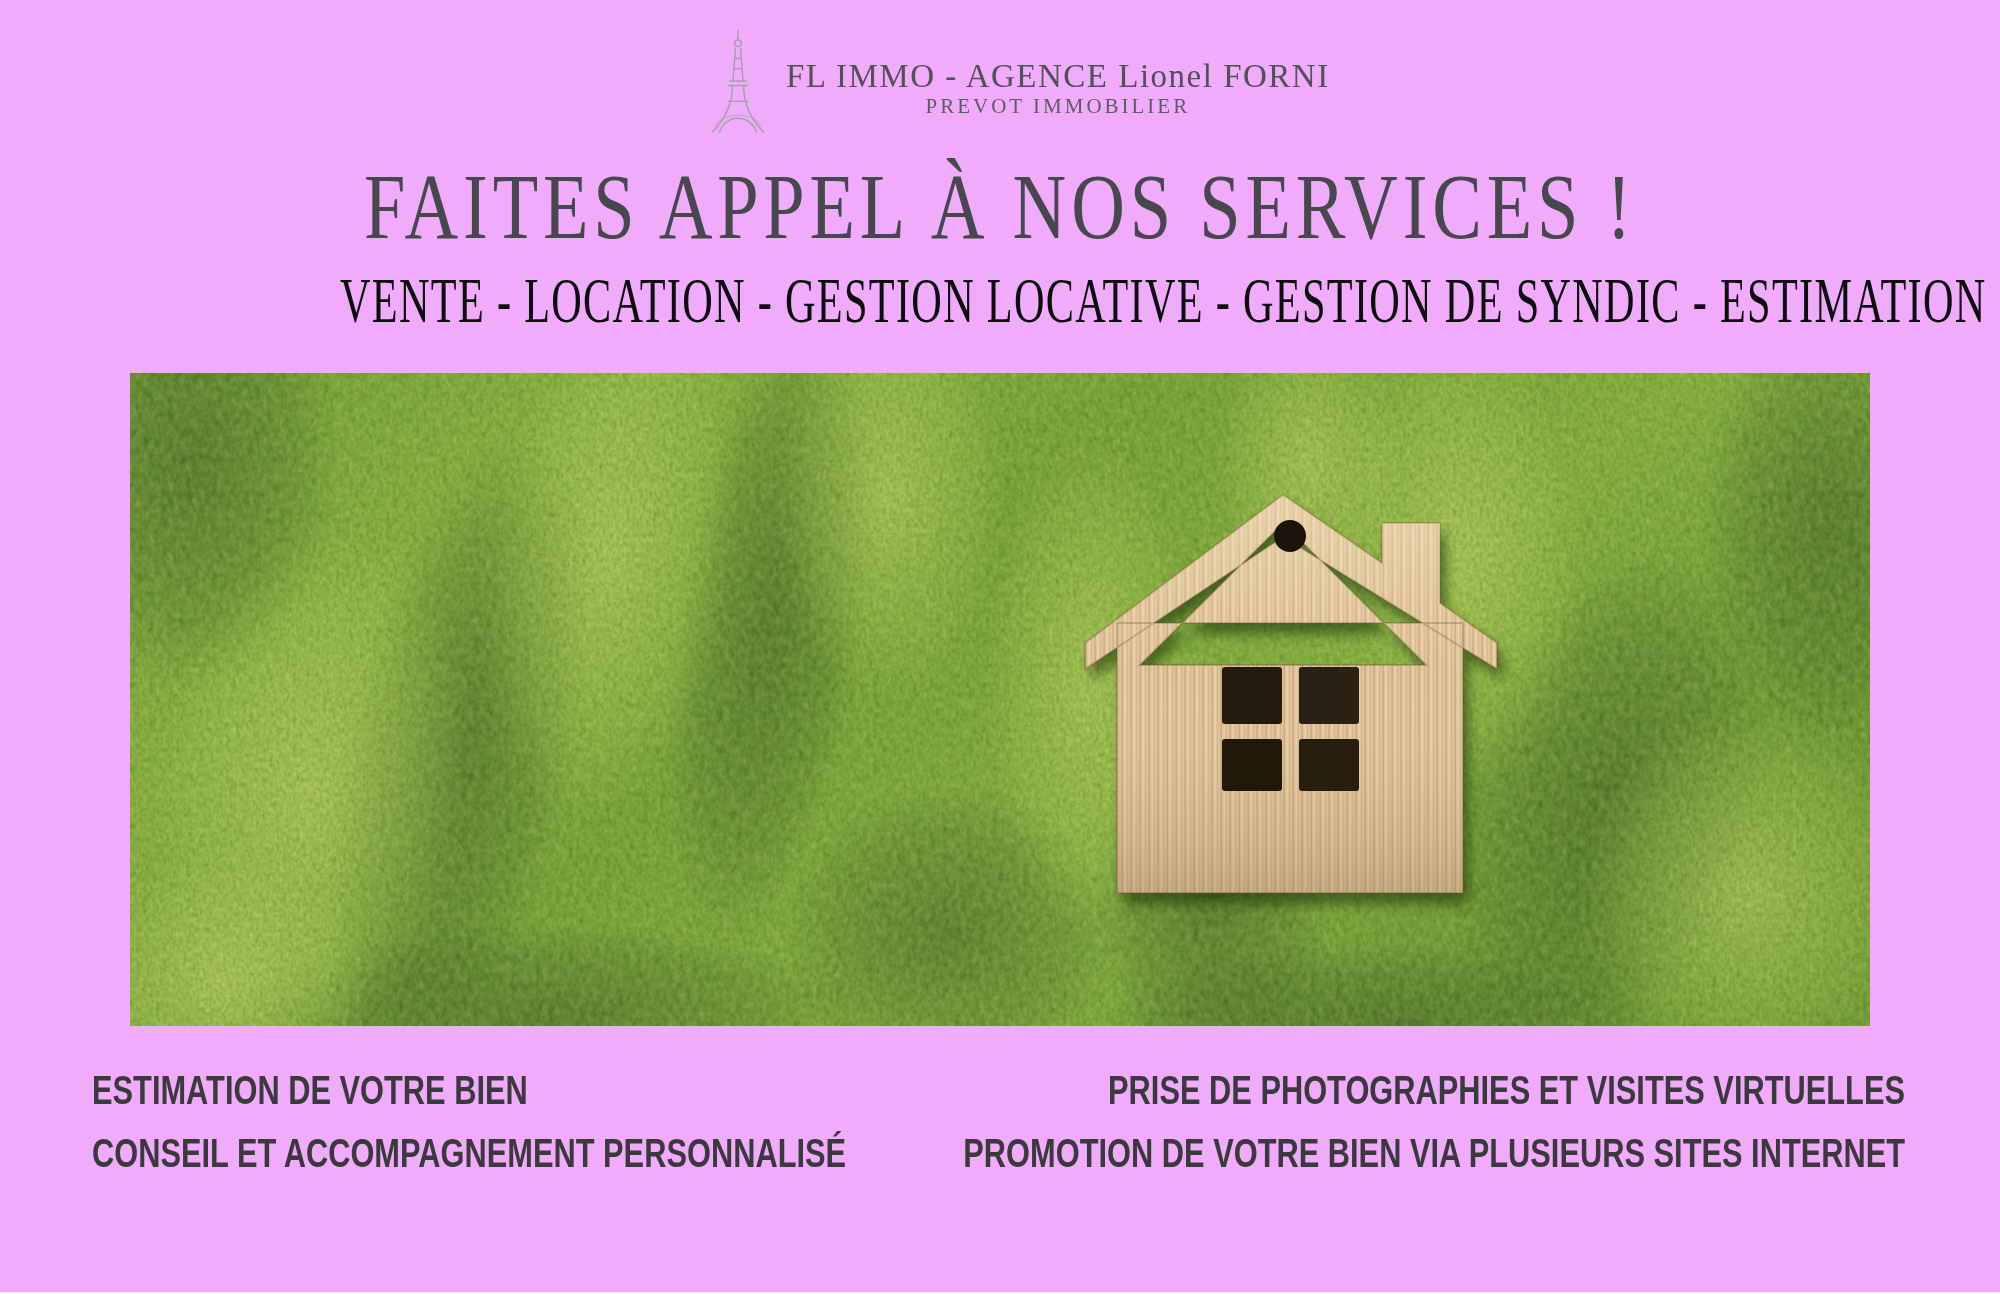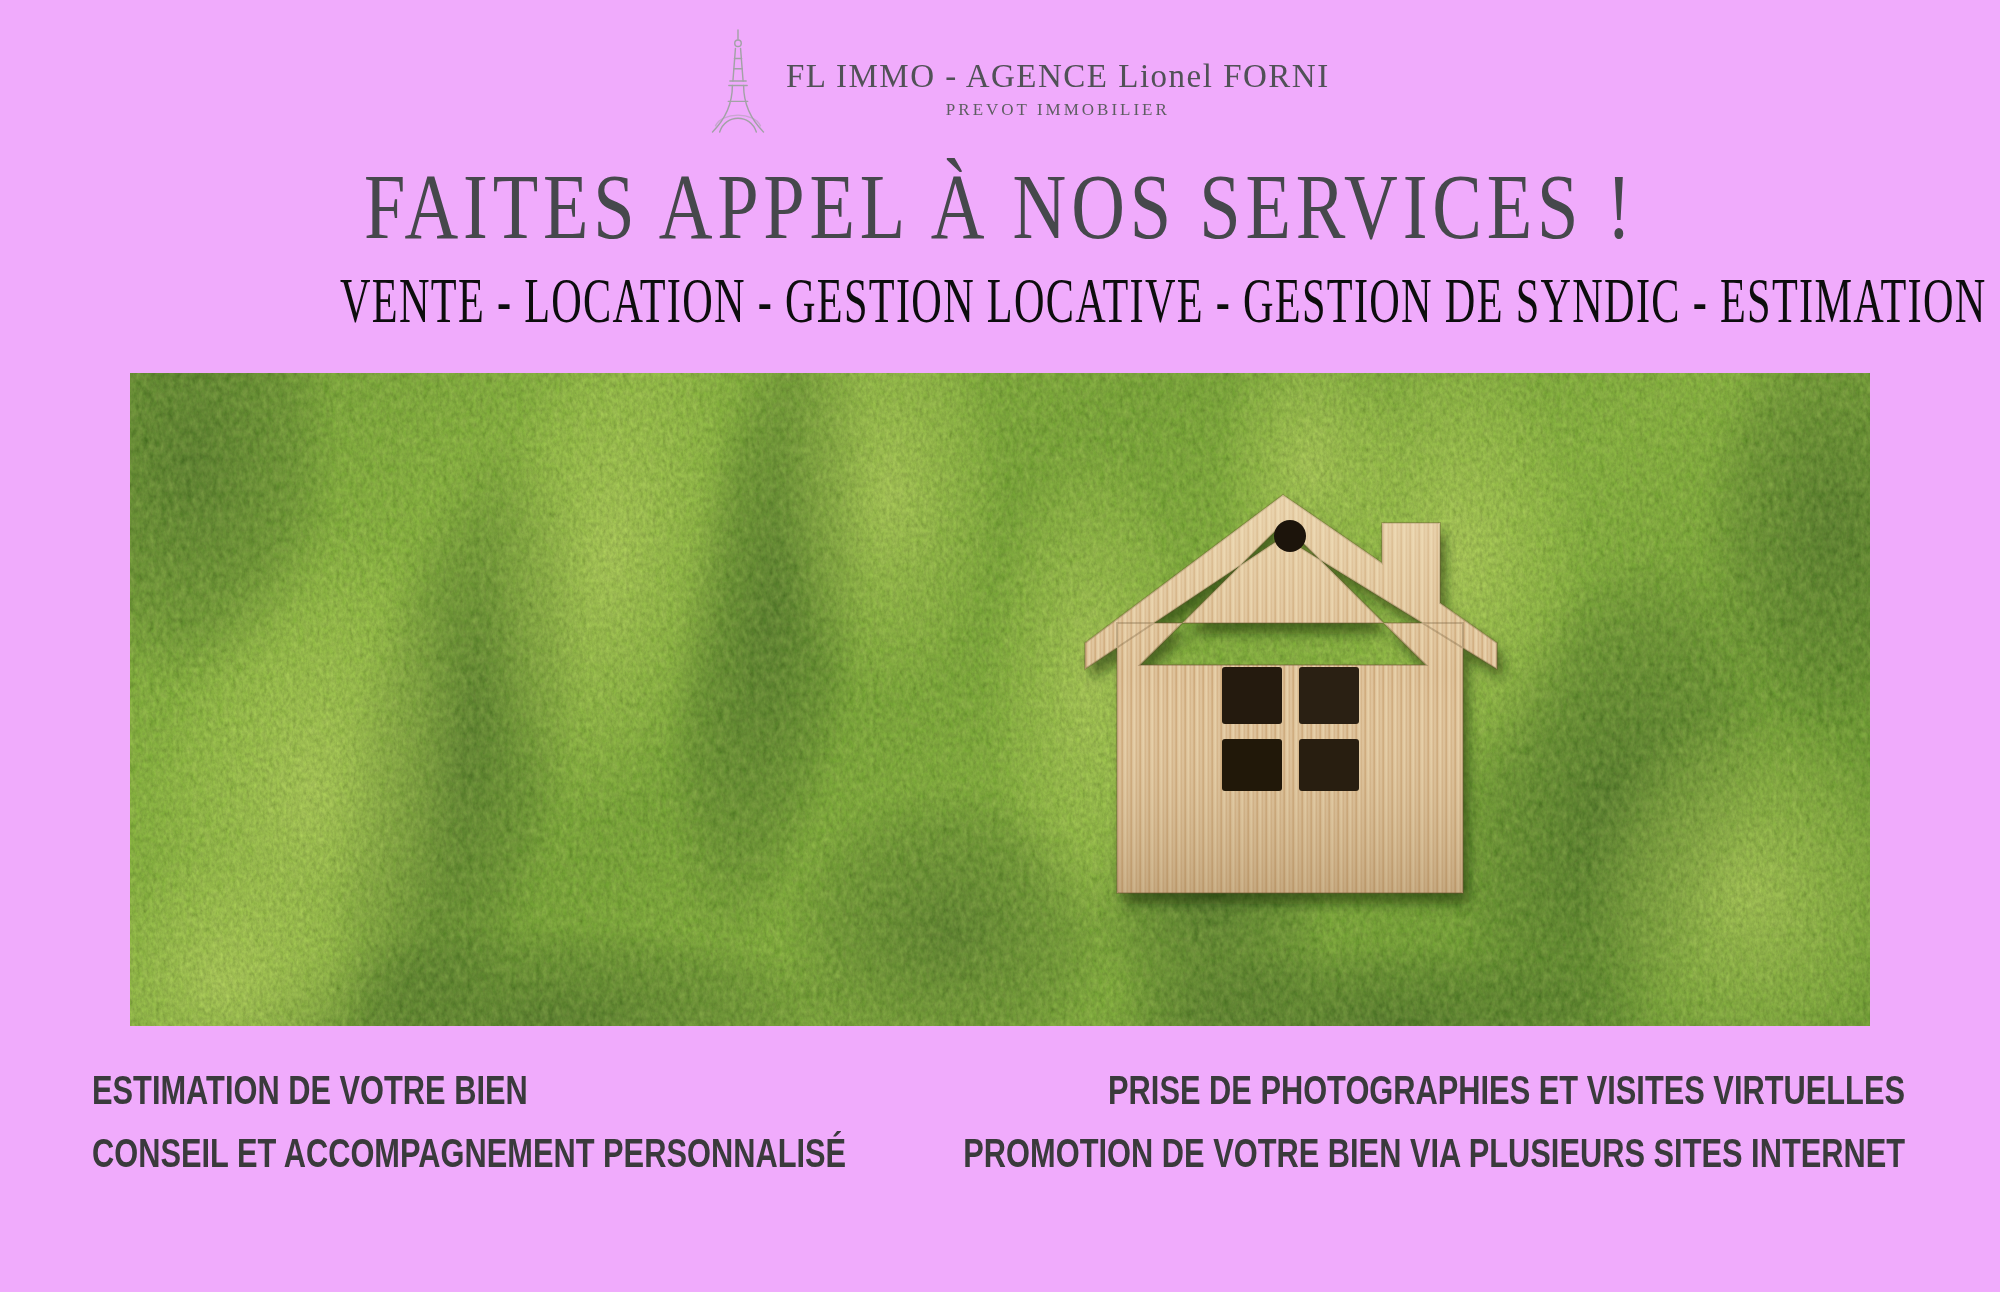--- a/index.html
+++ b/index.html
@@ -8,21 +8,21 @@
     overflow:hidden;font-family:"Liberation Serif", serif;
   }
   
   .logo{position:absolute;left:706px;top:28px;display:flex;align-items:flex-start;gap:16px;}
   .logo-icon{width:64px;height:106px;flex:0 0 auto;}
   .logo-texts{display:flex;flex-direction:column;align-items:center;padding-top:30px;}
   .logo-brand{
     font-size:33px;color:#515157;letter-spacing:1.5px;white-space:nowrap;line-height:1.1;
   }
   .logo-tagline{
-    font-size:17px;color:#5d5d61;letter-spacing:3px;margin-top:6px;white-space:nowrap;text-align:center;
+    font-size:21px;color:#5d5d61;letter-spacing:3px;white-space:nowrap;text-align:center;
   }
   
   .headline{
     position:absolute;left:0;top:160px;width:2000px;text-align:center;line-height:1;
     font-size:93px;color:#46484c;letter-spacing:6px;white-space:nowrap;
     transform:scaleX(0.80);transform-origin:50% 50%;font-weight:400;
   }
   .services-line{
     position:absolute;left:0;top:269px;width:2000px;text-align:center;line-height:1;
     font-size:64px;color:#0d0d0d;letter-spacing:2px;white-space:nowrap;

